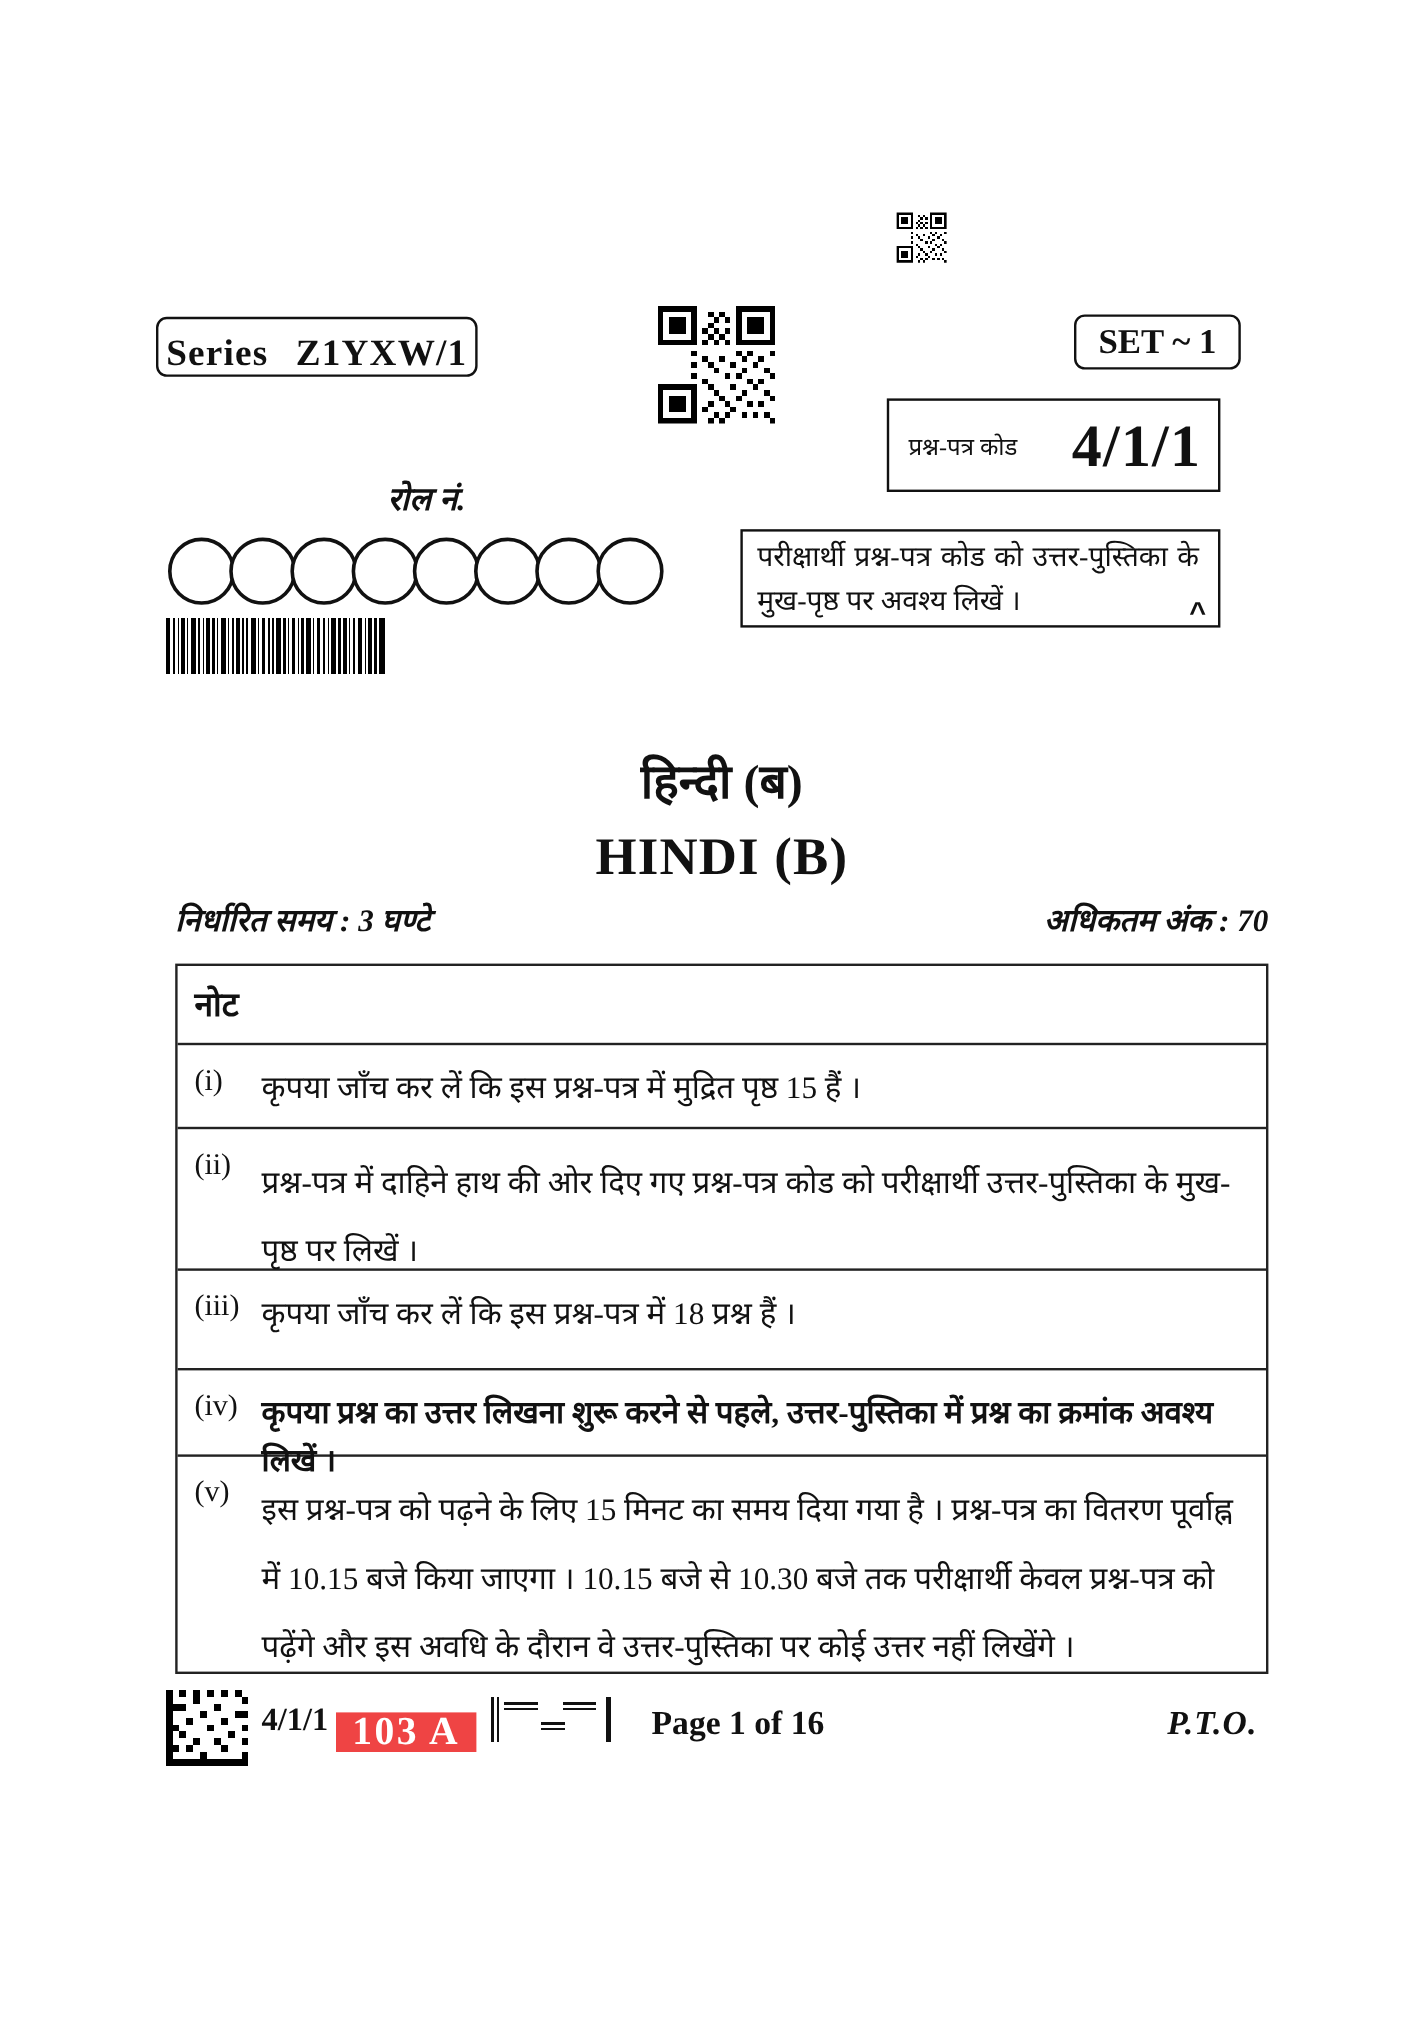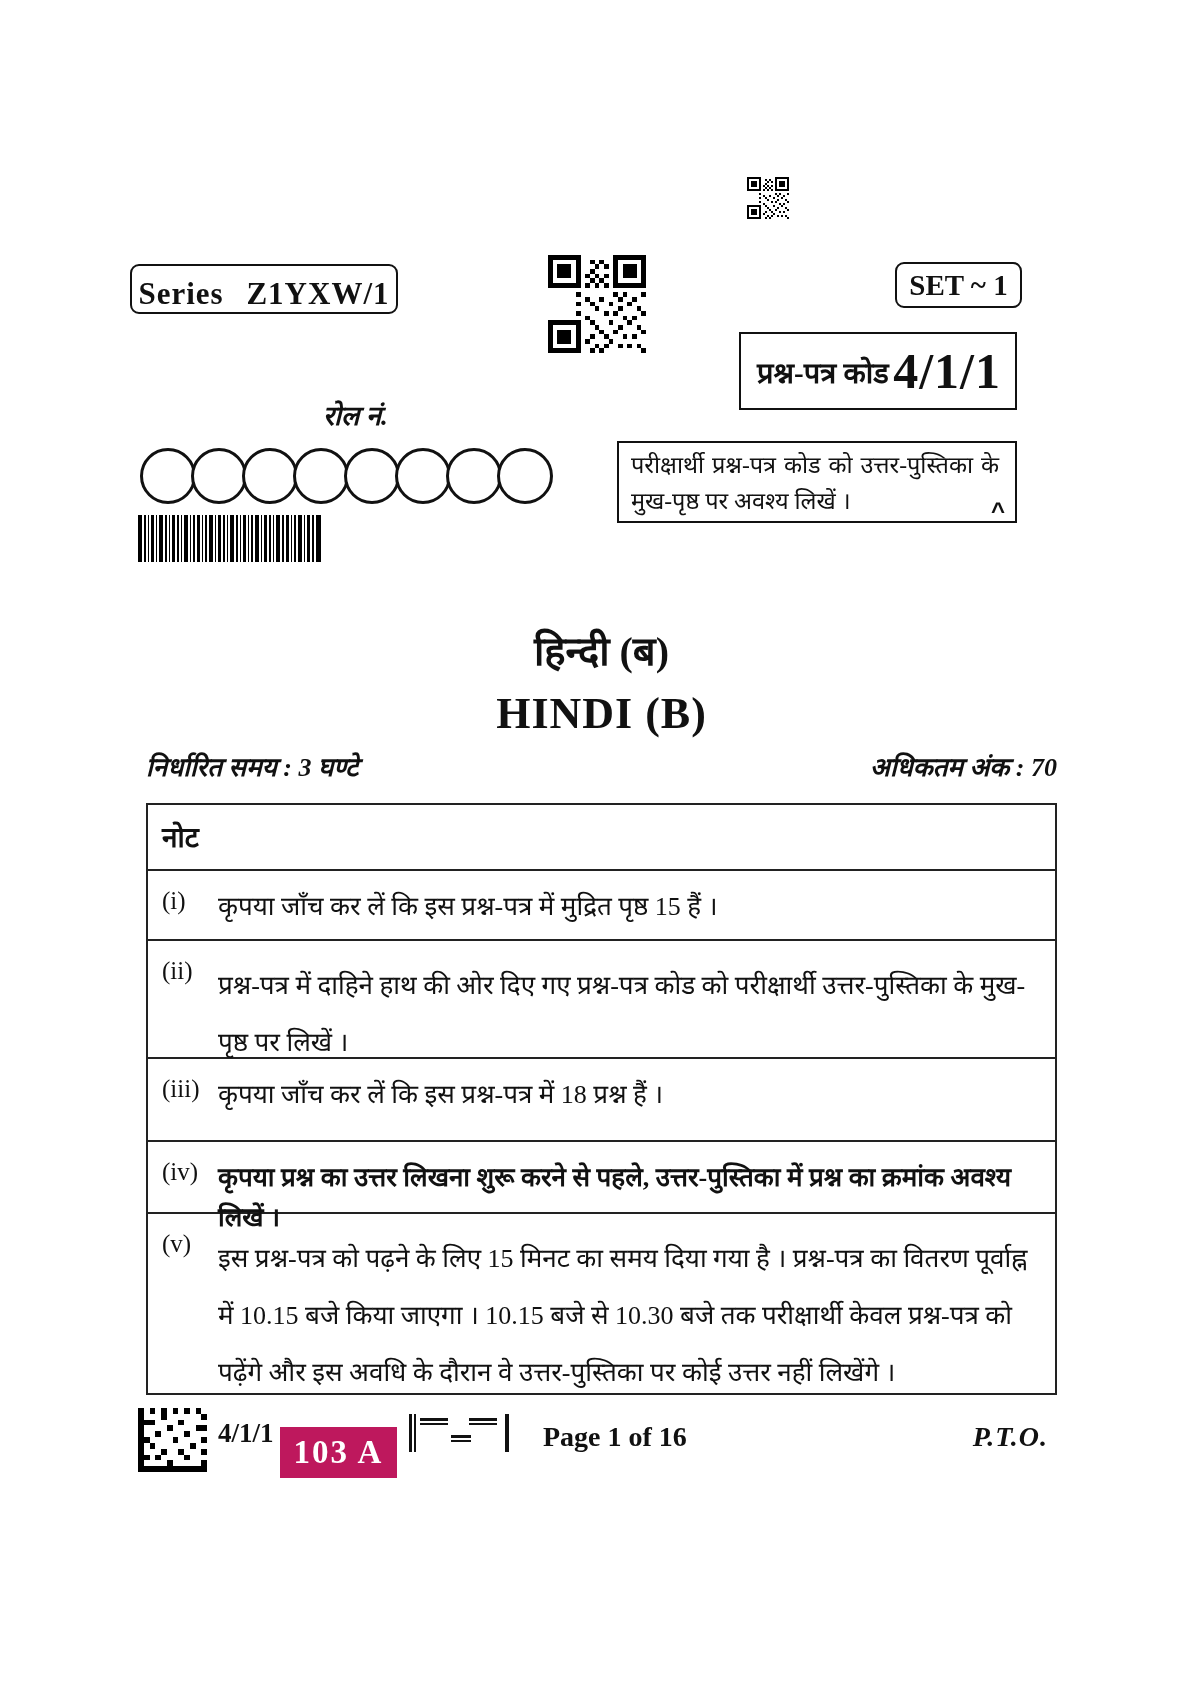--- a/index.html
+++ b/index.html
@@ -13,36 +13,36 @@
   .abs { position:absolute; }
 
   
   .series-box {
     left:130px; top:264px; width:268px; height:50px;
     border:2.5px solid #111; border-radius:9px;
     display:flex; align-items:flex-end; justify-content:center;
   }
   .series-box span { font-size:31px; font-weight:bold; word-spacing:14px; letter-spacing:1px; }
   .set-box {
-    left:895px; top:262px; width:127px; height:46px;
+    left:895px; top:262px; width:139px; height:46px;
     border:2.5px solid #111; border-radius:9px;
     display:flex; align-items:center; justify-content:center;
   }
   .set-box span { font-size:29px; font-weight:bold; }
 
   .qr-small { left:747px; top:176px; width:42px; height:44px; }
   .qr-big   { left:548px; top:252px; width:98px; height:104px; }
 
   .paper-code-box {
     left:739px; top:332px; width:278px; height:78px;
     border:2.5px solid #111;
     display:flex; align-items:center; justify-content:space-between;
     padding:0 14px 0 16px;
   }
-  .paper-code-box .lbl { font-size:29px; font-weight:bold; }
+  .paper-code-box .lbl { font-size:20px; font-weight:normal; }
   .paper-code-box .val { font-size:50px; font-weight:bold; letter-spacing:1px; }
 
   
   .roll-label { left:323px; top:396px; font-size:27px; font-weight:bold;font-style:italic; }
   .bubble-row { left:140px; top:448px; display:flex; }
   .bubble {
     width:56px; height:56px; border:3px solid #111; border-radius:50%;
     background:#fff; margin-right:-5px; flex:none;
   }
   .barcode { left:138px; top:515px; width:184px; height:47px; }
@@ -76,21 +76,21 @@
   .r-iii { height:83px; }
   .r-iv  { height:72px; }
   .r-v   { height:181px; }
   .r-iv .note-text { font-weight:bold; }
   .r-i .note-text, .r-iii .note-text, .r-iv .note-text { line-height:40px; }
 
   
   .dm { left:138px; top:1408px; width:69px; height:64px; }
   .f-code { left:218px; top:1418px; font-size:27px; font-weight:bold; }
   .center-code {
-    left:280px; top:1427px; width:117px; height:51px; background:#be185d;
+    left:280px; top:1427px; width:117px; height:33px; background:#ef4444;
     display:flex; align-items:center; justify-content:center;
   }
   .center-code span { color:#fff; font-size:33px; font-weight:bold; letter-spacing:2px; }
   .regmark { left:409px; top:1414px; width:102px; height:38px; }
   .page-info { left:543px; top:1421px; font-size:28px; font-weight:bold; }
   .pto { right:142px; top:1421px; font-size:28px; font-weight:bold; font-style:italic; letter-spacing:1px; }
 </style>
 </head>
 <body>
 

